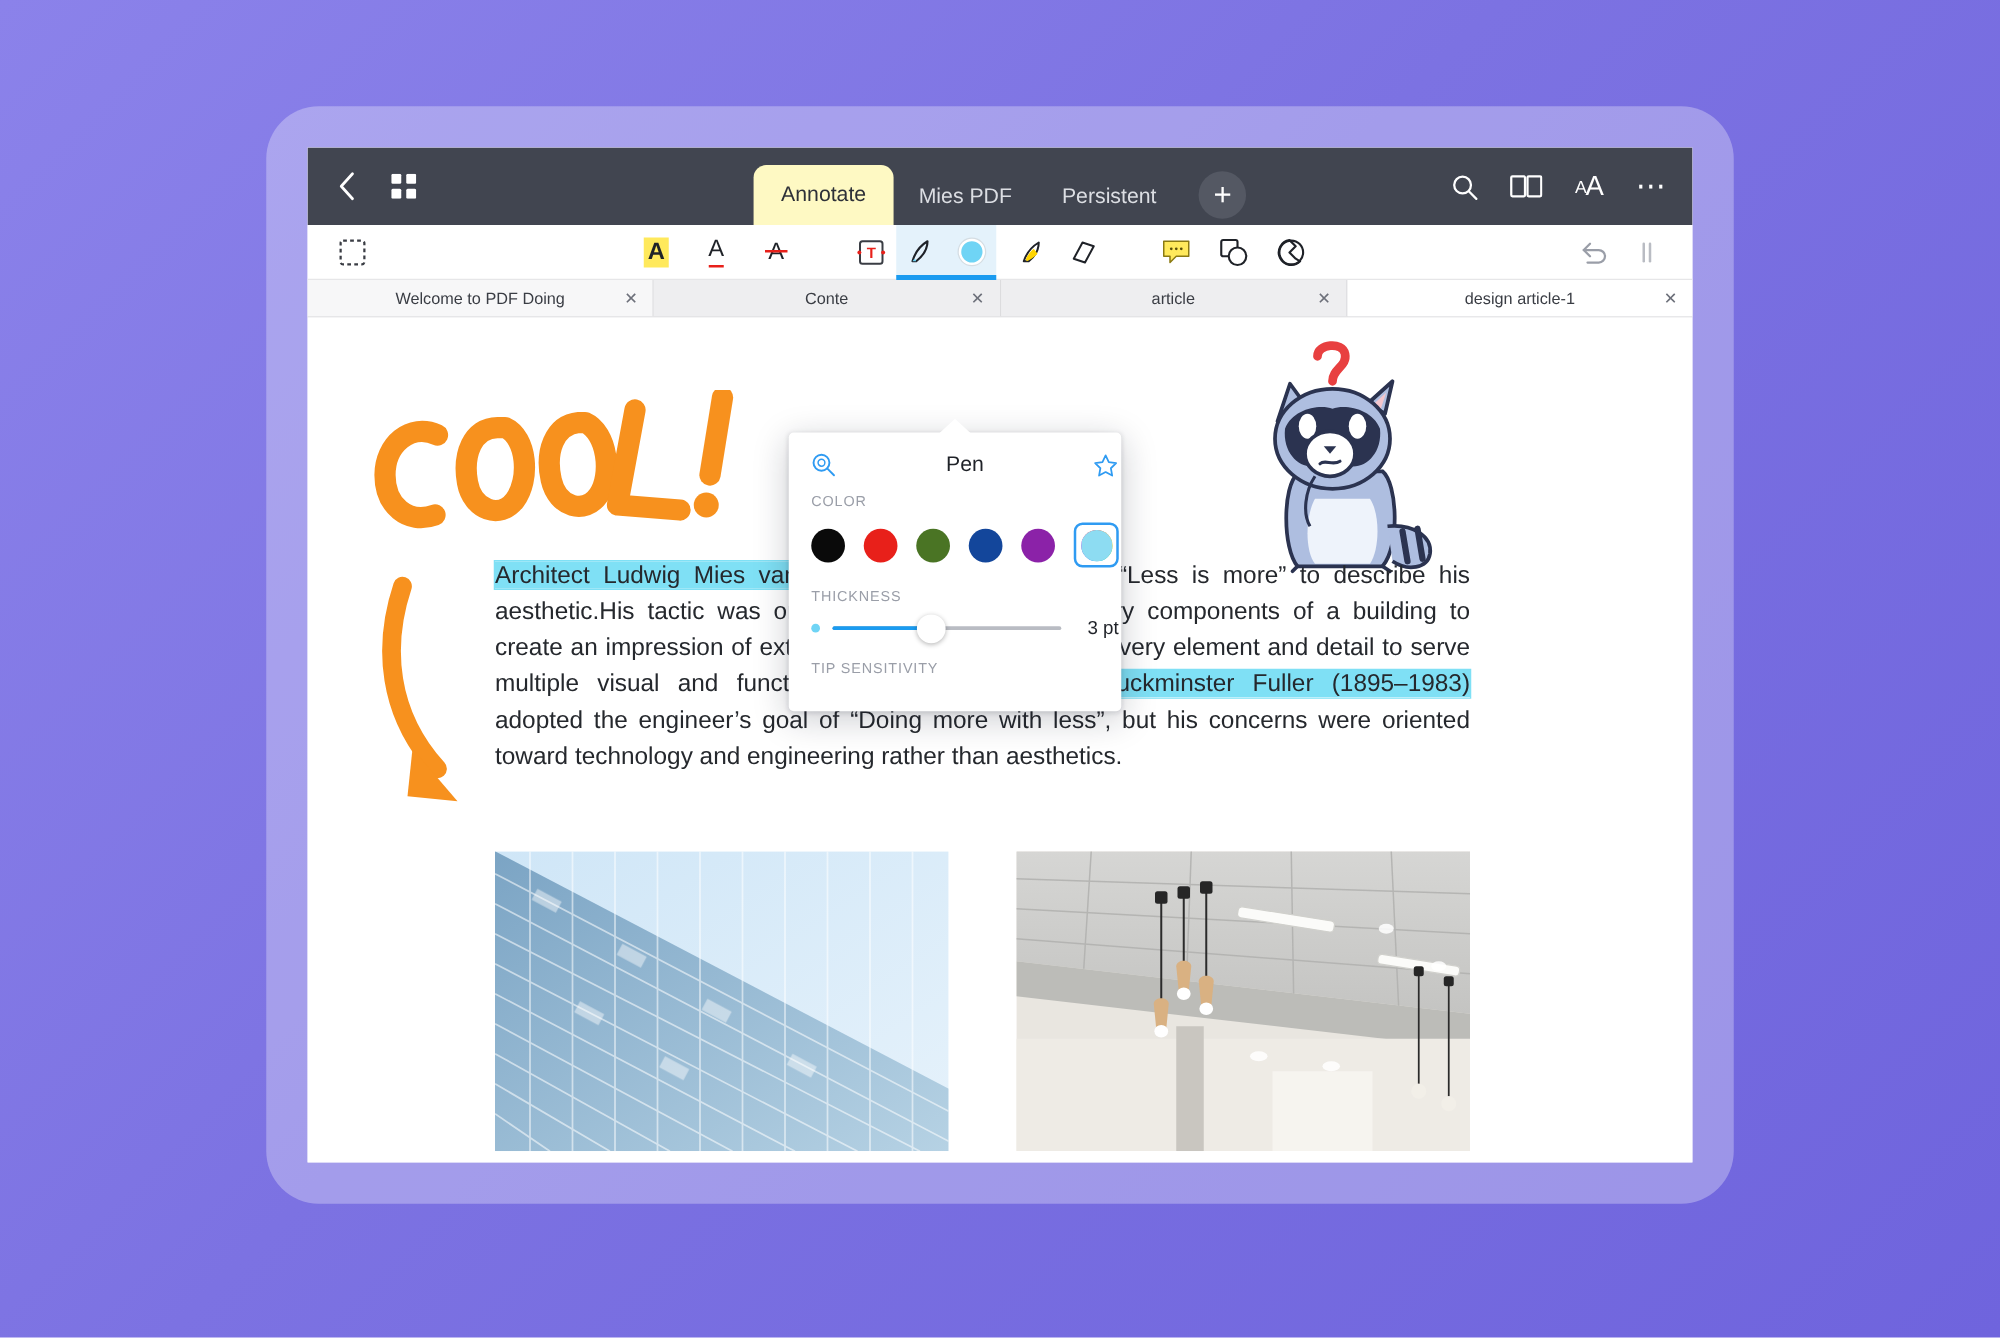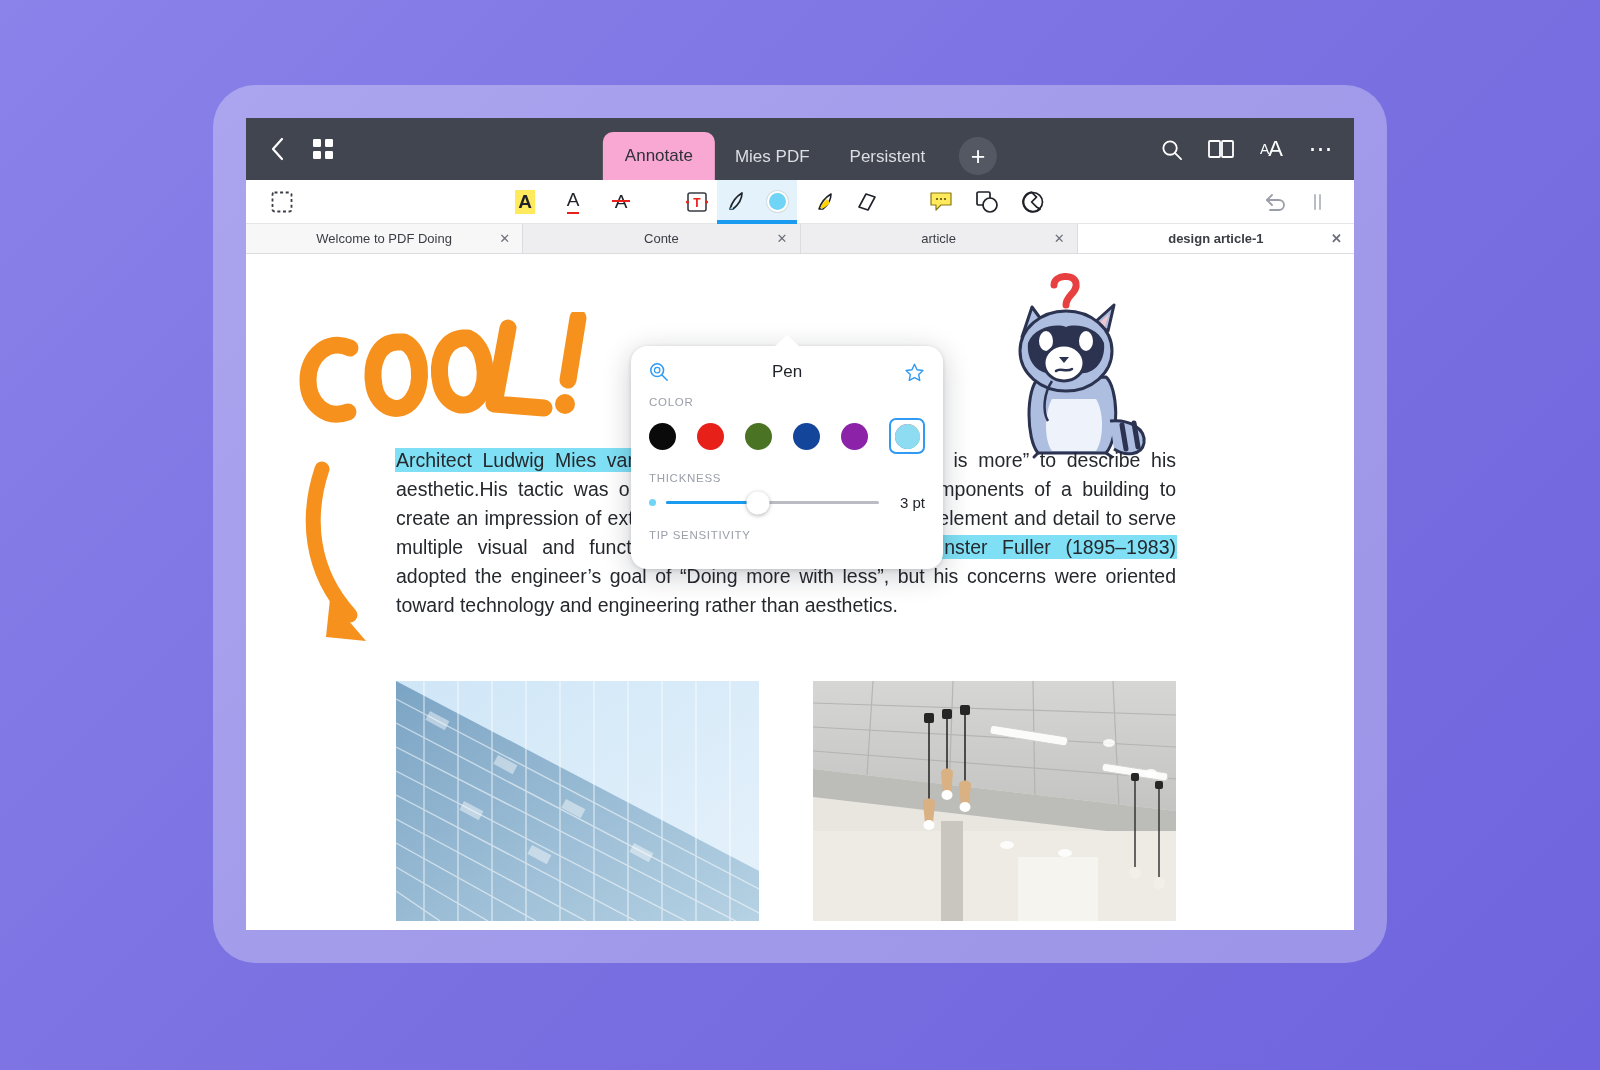--- a/index.html
+++ b/index.html
@@ -55,21 +55,21 @@
   }
   .mode-tab {
     height: 46px;
     display: flex; align-items: center; justify-content: center;
     padding: 0 20px;
     color: #dcdee3;
     font-size: 17px;
     white-space: nowrap;
   }
   .mode-tab.active {
-    background: #f9a8d4;
+    background: #fef9c3;
     color: #2e3138;
     border-radius: 10px 10px 0 0;
     height: 48px;
     padding: 0 22px;
   }
   #add-tab-btn {
     width: 38px; height: 38px;
     border-radius: 50%;
     background: #545863;
     color: #ffffff;
@@ -211,26 +211,26 @@
     width: 363px;
     height: 240px;
     overflow: hidden;
     position: relative;
   }
 
   
   #pen-popup {
     position: absolute;
     left: 385px; top: 92px;
-    width: 312px;
+    width: 266px;
     background: #ffffff;
-    border-radius: 16px;
+    border-radius: 4px;
     box-shadow: 0 6px 28px rgba(20,24,40,0.22), 0 1px 4px rgba(20,24,40,0.14);
     z-index: 50;
-    padding: 12px 18px 18px 18px;
+    padding: 12px 2px 18px 18px;
   }
   #pen-popup-arrow {
     position: absolute;
     left: 50%;
     top: -11px;
     transform: translateX(-50%);
     width: 0; height: 0;
     border-left: 13px solid transparent;
     border-right: 13px solid transparent;
     border-bottom: 12px solid #ffffff;
@@ -507,21 +507,21 @@
         <span class="doc-tab-close">✕</span>
       </div>
       <div class="doc-tab">
         <span>Conte</span>
         <span class="doc-tab-close">✕</span>
       </div>
       <div class="doc-tab">
         <span>article</span>
         <span class="doc-tab-close">✕</span>
       </div>
-      <div class="doc-tab active" style="border-right:none;font-weight:bold;">
+      <div class="doc-tab active" style="border-right:none;">
         <span>design article-1</span>
         <span class="doc-tab-close">✕</span>
       </div>
     </div>
 
     <div id="page">
 
       <svg id="cool-annotation" viewBox="0 0 320 130">
         <g fill="none" stroke="#f7911e" stroke-width="17" stroke-linecap="round" stroke-linejoin="round">
           <path d="M64 36 C42 26 22 44 22 68 C22 92 40 108 62 100"></path>

